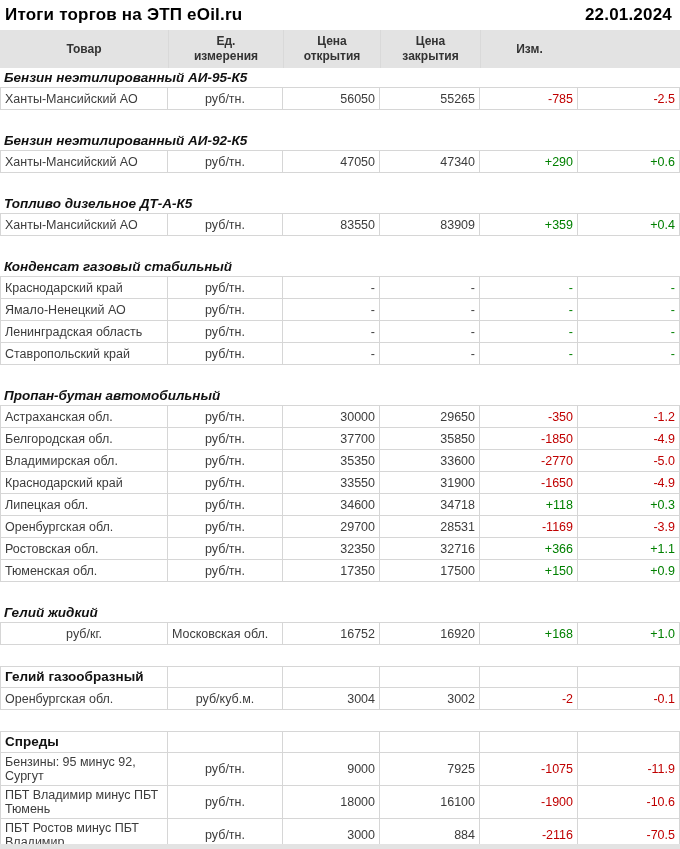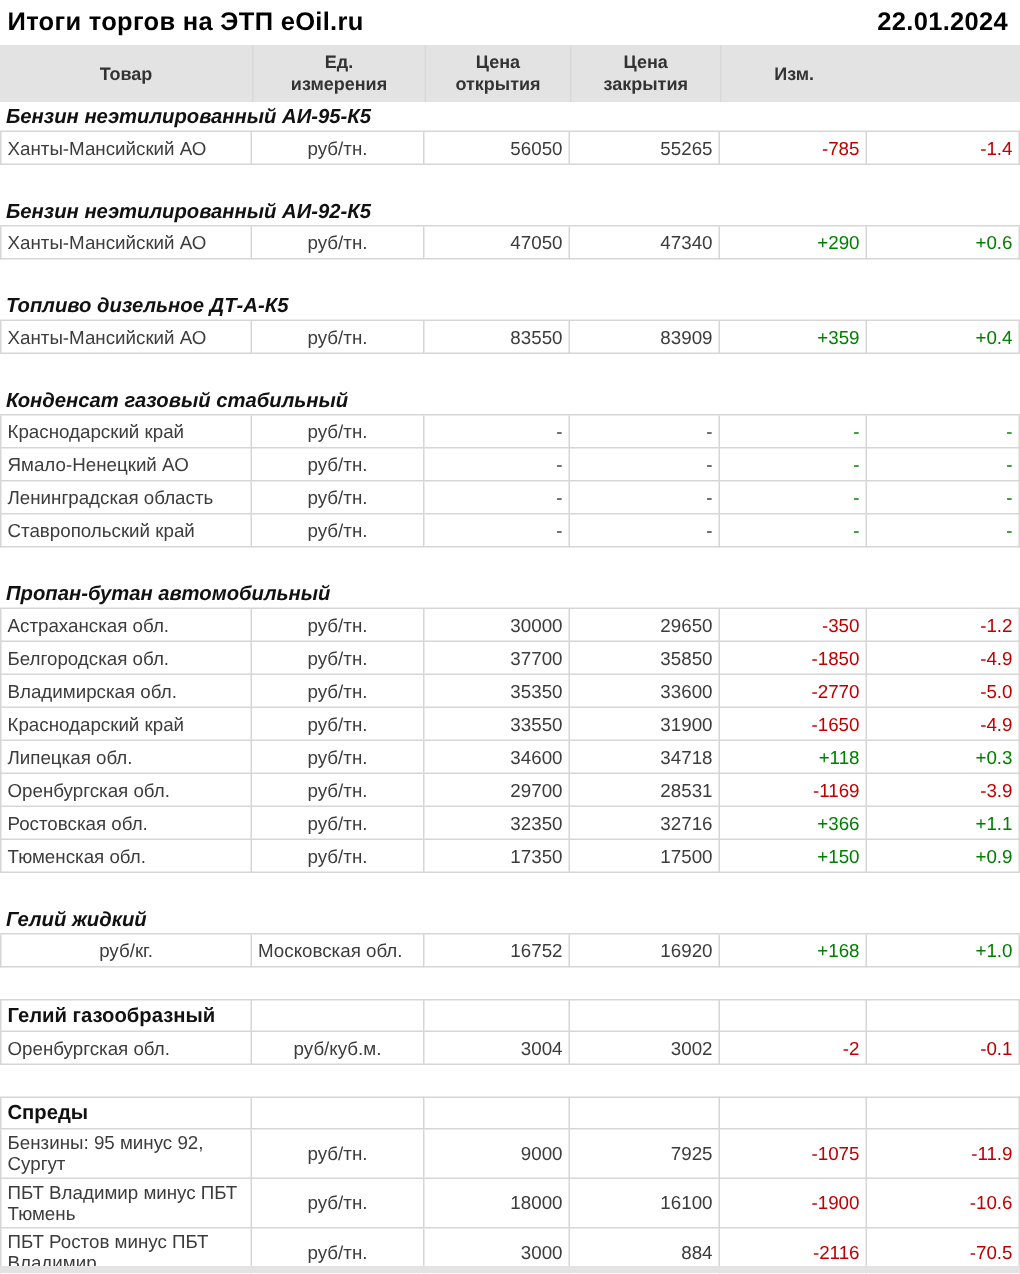--- a/index.html
+++ b/index.html
@@ -110,21 +110,21 @@
   <div id="sections">
       <div class="stitle">
         <span>Бензин неэтилированный АИ-95-К5</span>
       </div>
       <div class="grid row">
         <div class="c p">Ханты-Мансийский АО</div>
         <div class="c u">руб/тн.</div>
         <div class="c n">56050</div>
         <div class="c n">55265</div>
         <div class="c n neg">-785</div>
-        <div class="c n neg">-1.4</div>
+        <div class="c n neg">-2.5</div>
       </div>
       <div class="spacer"></div>
       <div class="stitle">
         <span>Бензин неэтилированный АИ-92-К5</span>
       </div>
       <div class="grid row">
         <div class="c p">Ханты-Мансийский АО</div>
         <div class="c u">руб/тн.</div>
         <div class="c n">47050</div>
         <div class="c n">47340</div>

